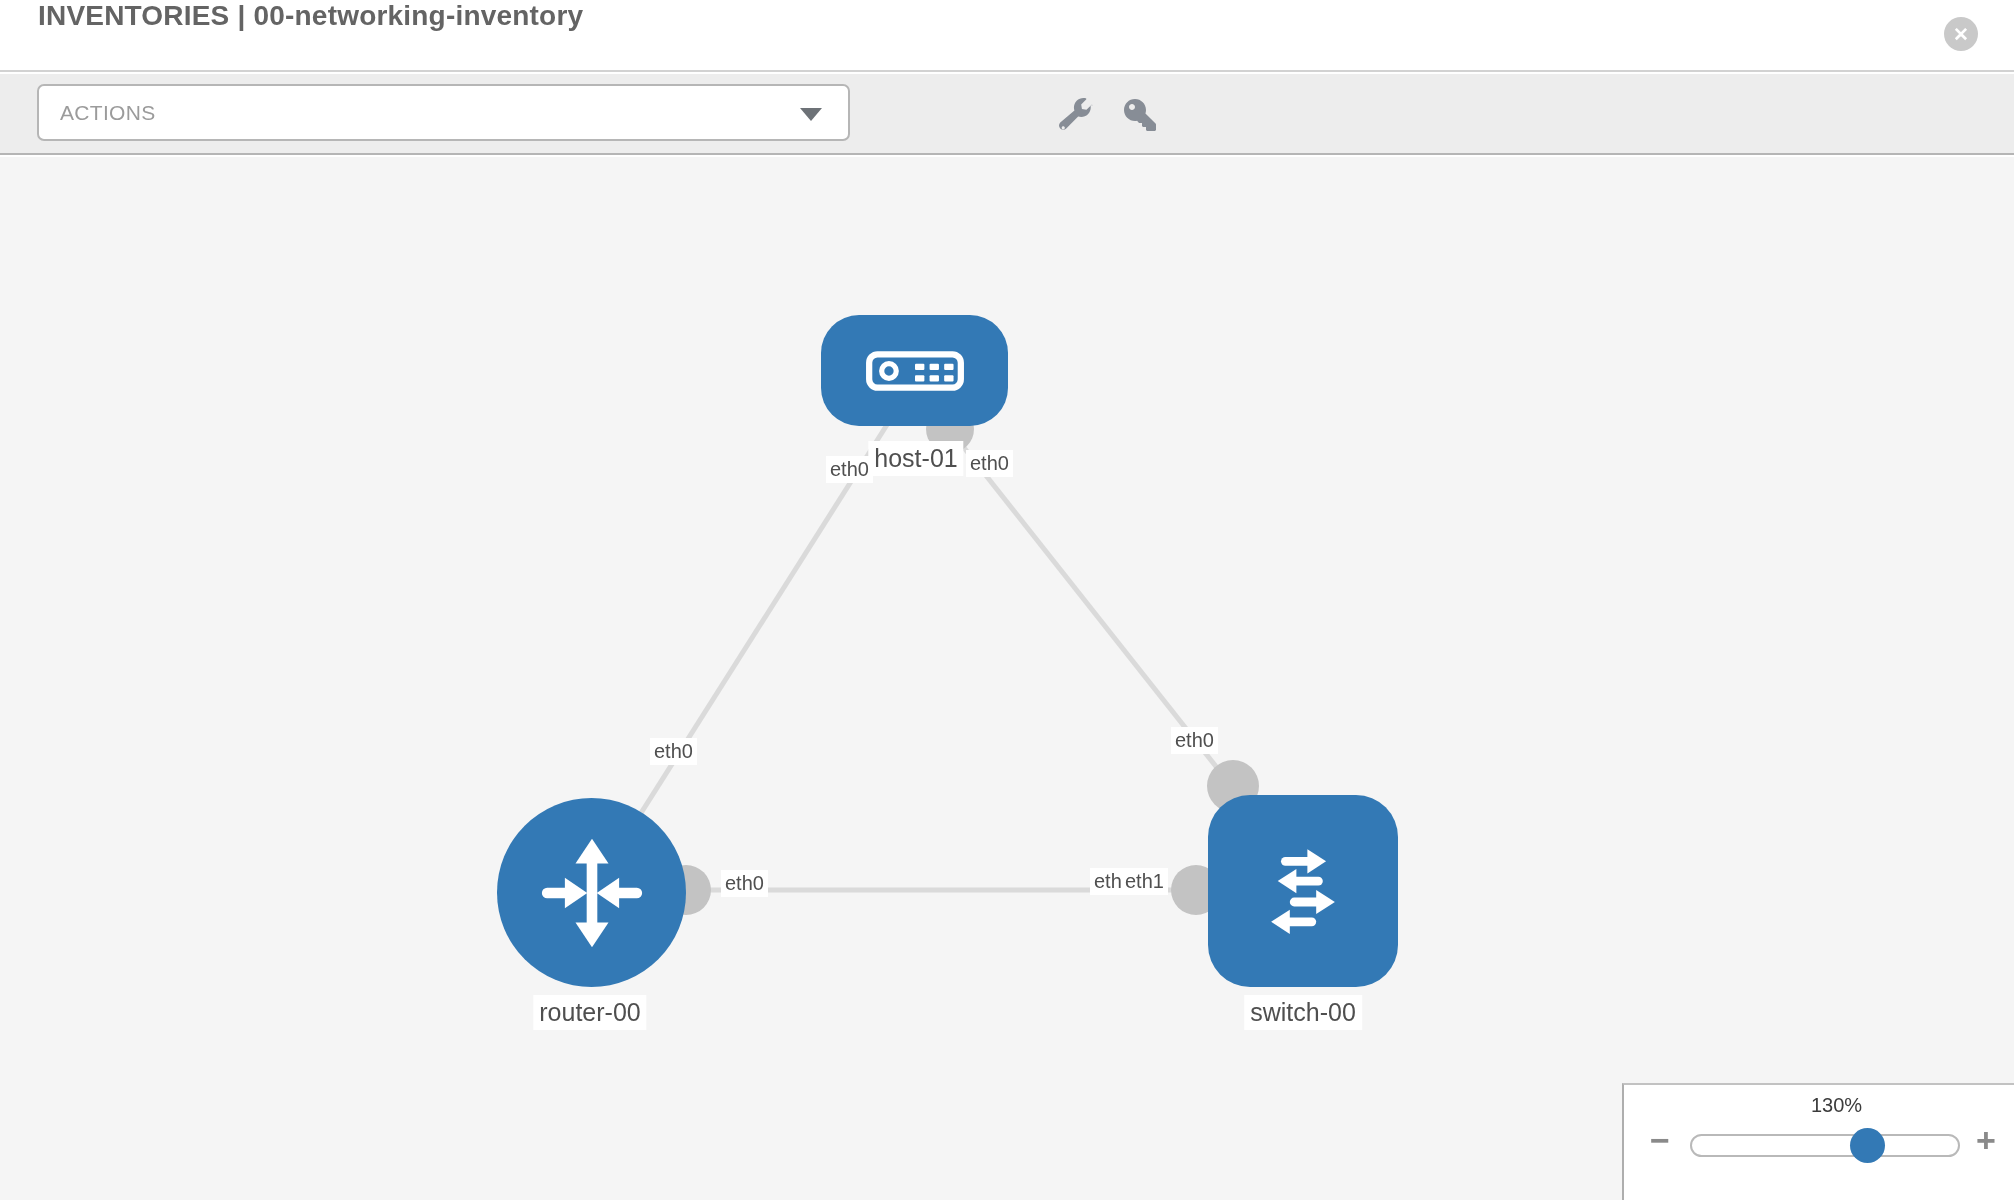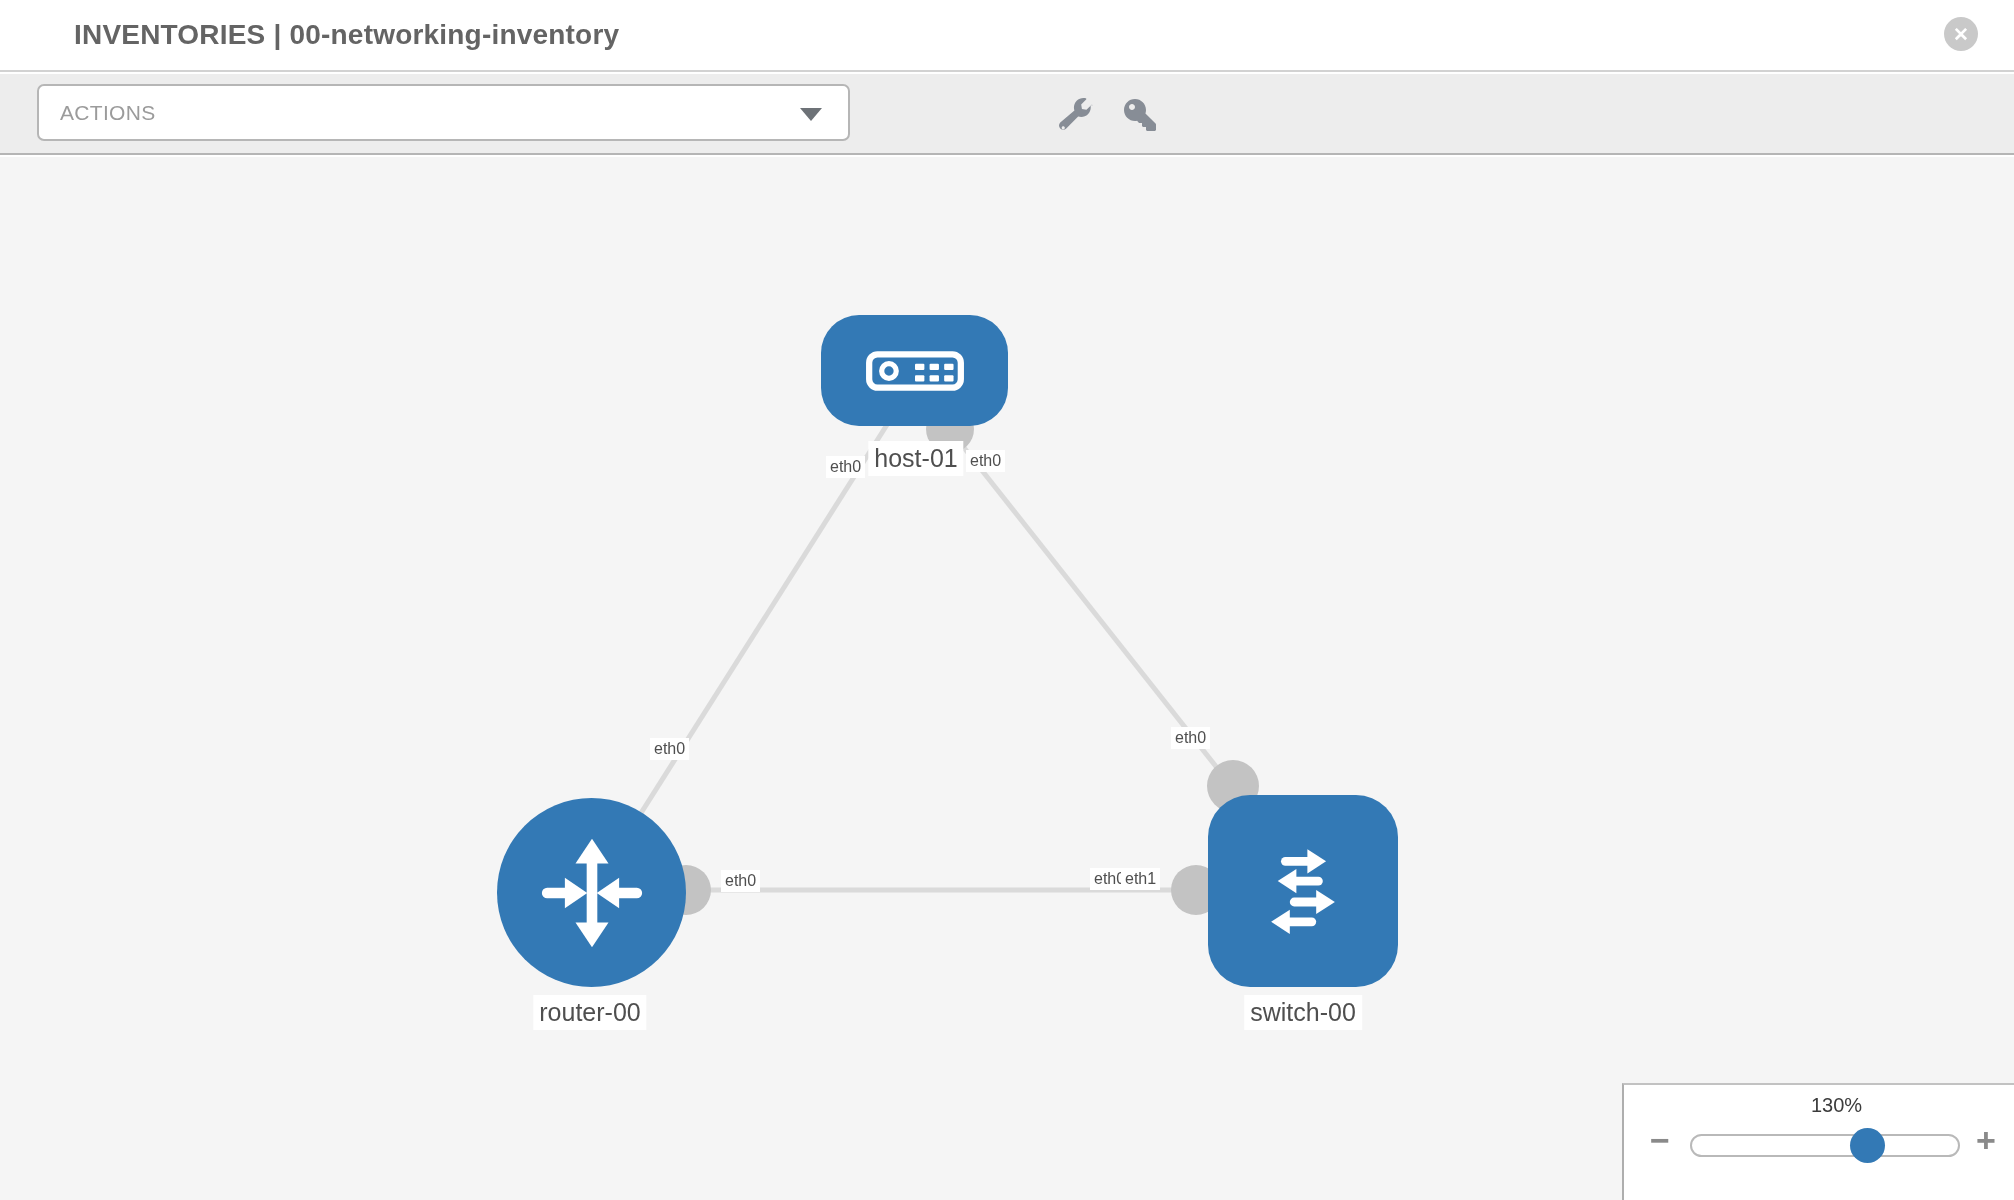--- a/index.html
+++ b/index.html
@@ -4,21 +4,21 @@
 <style>
   * { margin: 0; padding: 0; box-sizing: border-box; }
   html, body { width: 2014px; height: 1200px; overflow: hidden; }
   body { font-family: "Liberation Sans", sans-serif; background: #ffffff; }
   #app { position: relative; width: 2014px; height: 1200px; }
 
   
   .header {
     position: absolute; left: 0; top: 0; width: 2014px; height: 72px;
     background: #ffffff; border-bottom: 2px solid #d2d2d2;
-    display: flex; align-items: center; z-index: 6; padding-left: 36px;
+    display: flex; align-items: flex-start; z-index: 6;
   }
   .header-title {
     margin-left: 38px; font-size: 28px; font-weight: bold; color: #646464;
     letter-spacing: 0.2px;
   }
   .close-btn {
     position: absolute; right: 36px; top: 17px; width: 34px; height: 34px;
     border-radius: 50%; background: #c9c9c9; color: #ffffff;
     display: flex; align-items: center; justify-content: center;
     font-size: 19px; font-weight: bold; cursor: pointer;
@@ -63,21 +63,21 @@
   .node { position: absolute; z-index: 2; background: #3379b5; display: flex; align-items: center; justify-content: center; cursor: pointer; }
   .node-host   { left: 821px;  top: 315px; width: 187px; height: 111px; border-radius: 38px; }
   .node-router { left: 497px;  top: 798px; width: 189px; height: 189px; border-radius: 50%; }
   .node-switch { left: 1208px; top: 795px; width: 190px; height: 192px; border-radius: 42px; }
 
   .graph-label {
     position: absolute; z-index: 3; background: #ffffff; color: #4f4f4f;
     white-space: nowrap; line-height: 1.25;
   }
   .node-label { font-size: 25px; padding: 2px 6px; transform: translateX(-50%); }
-  .if-label   { font-size: 16px; padding: 1px 4px; }
+  .if-label   { font-size: 20px; padding: 1px 4px; }
   .lbl-host   { left: 916px;  top: 441px; }
   .lbl-router { left: 590px;  top: 995px; }
   .lbl-switch { left: 1303px; top: 995px; }
   .if-a-host   { left: 826px;  top: 456px; }
   .if-a-router { left: 650px;  top: 738px; }
   .if-b-host   { left: 966px;  top: 450px; }
   .if-b-switch { left: 1171px; top: 727px; }
   .if-c-router { left: 721px;  top: 870px; }
   .if-c-switch-back  { left: 1090px; top: 868px; z-index: 3; }
   .if-c-switch-front { left: 1121px; top: 868px; z-index: 4; }

